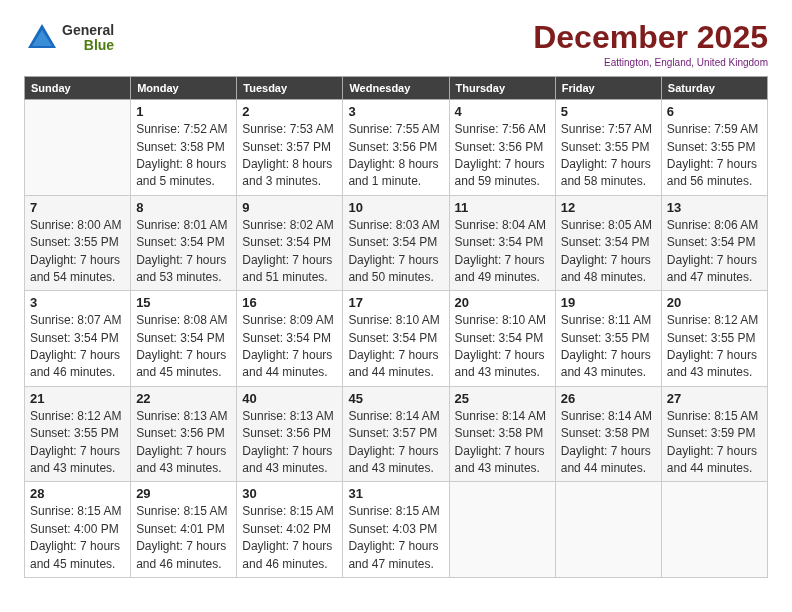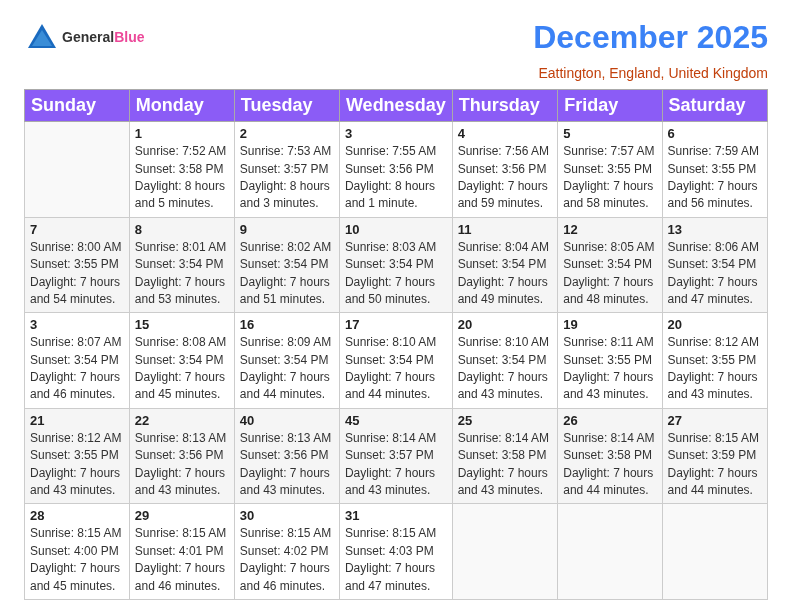--- a/index.html
+++ b/index.html
@@ -16,53 +16,54 @@
       align-items: flex-start;
       margin-bottom: 6px;
     }
     .logo {
       display: flex;
       align-items: center;
       gap: 2px;
     }
     .logo-text {
       display: flex;
-      flex-direction: row;
+      flex-direction: column;
       font-size: 14px;
       font-weight: bold;
       line-height: 1.1;
+      text-align: right;
     }
     .logo-general { color: #333; }
-    .logo-blue { color: #ec4899; }
+    .logo-blue { color: #4d7c0f; }
     .title-area {
       text-align: right;
     }
     .month-title {
       font-size: 32px;
       font-weight: bold;
-      color: #3b82f6;
+      color: #7f1d1d;
       line-height: 1.1;
     }
     .location {
-      font-size: 14px;
-      color: #c2410c;
-      margin-top: 10px;
+      font-size: 10px;
+      color: #701a75;
+      margin-top: 2px;
     }
     .calendar {
       width: 100%;
       border-collapse: collapse;
       margin-top: 8px;
       font-size: 11px;
     }
     .calendar th {
-      background-color: #8b5cf6;
+      background-color: #404040;
       color: #fff;
       text-align: left;
       padding: 5px 6px;
-      font-size: 18px;
+      font-size: 11px;
       font-weight: bold;
       border: 1px solid #aaa;
     }
     .calendar td {
       border: 1px solid #ccc;
       vertical-align: top;
       padding: 4px 5px;
       width: calc(100% / 7);
       height: 90px;
       background: #fff;

